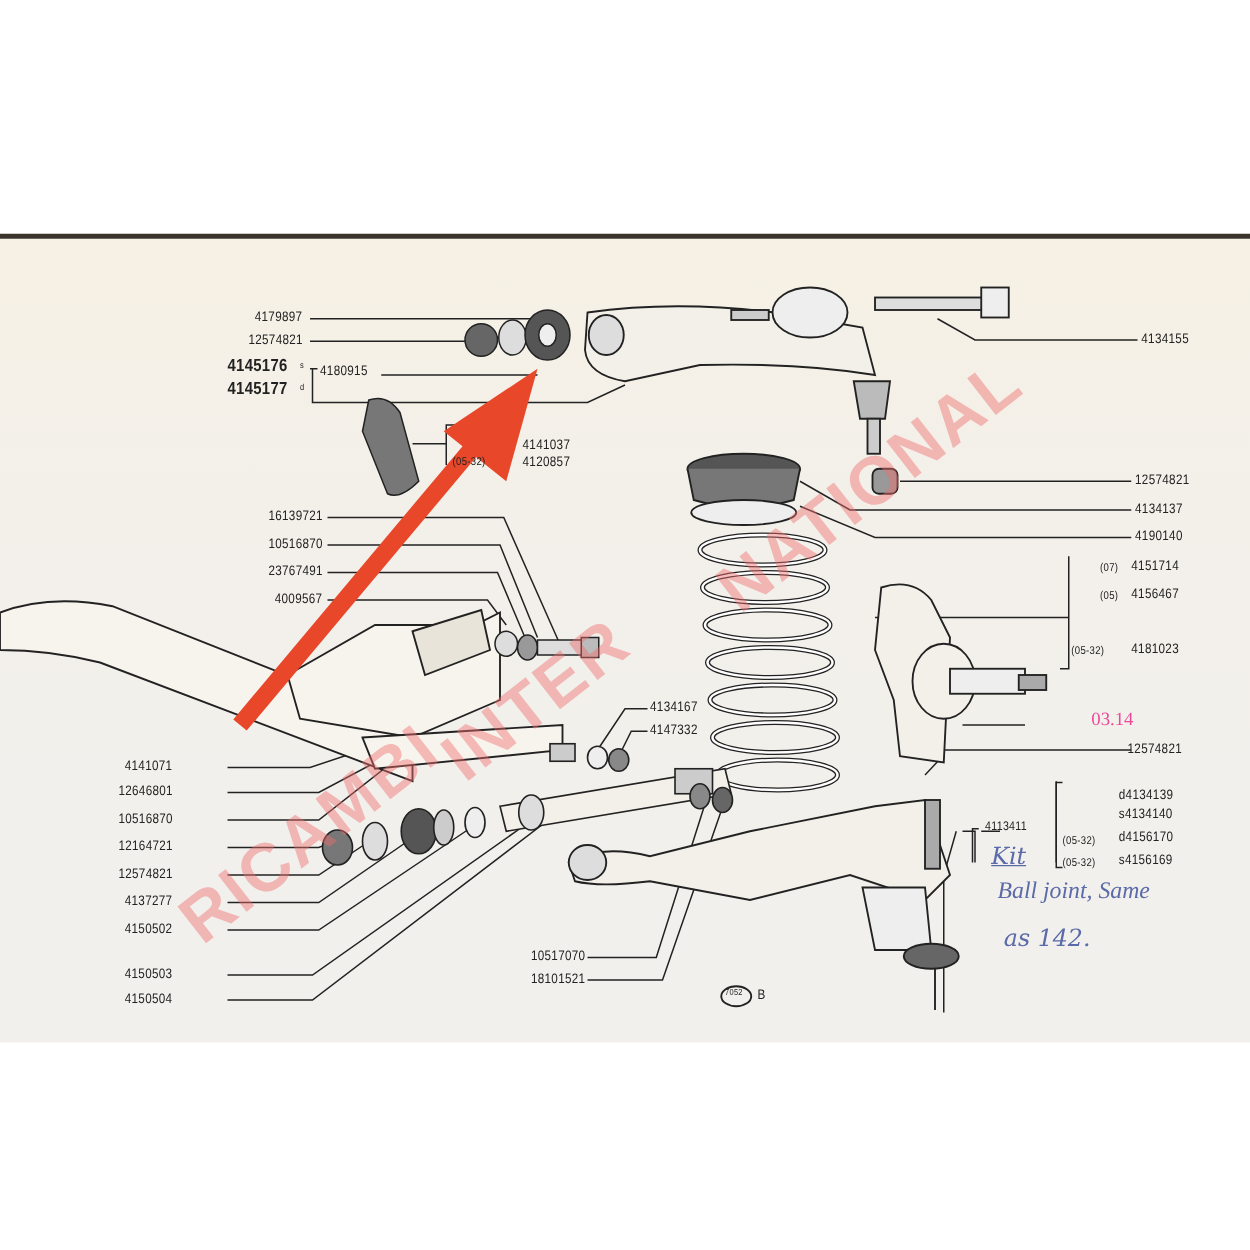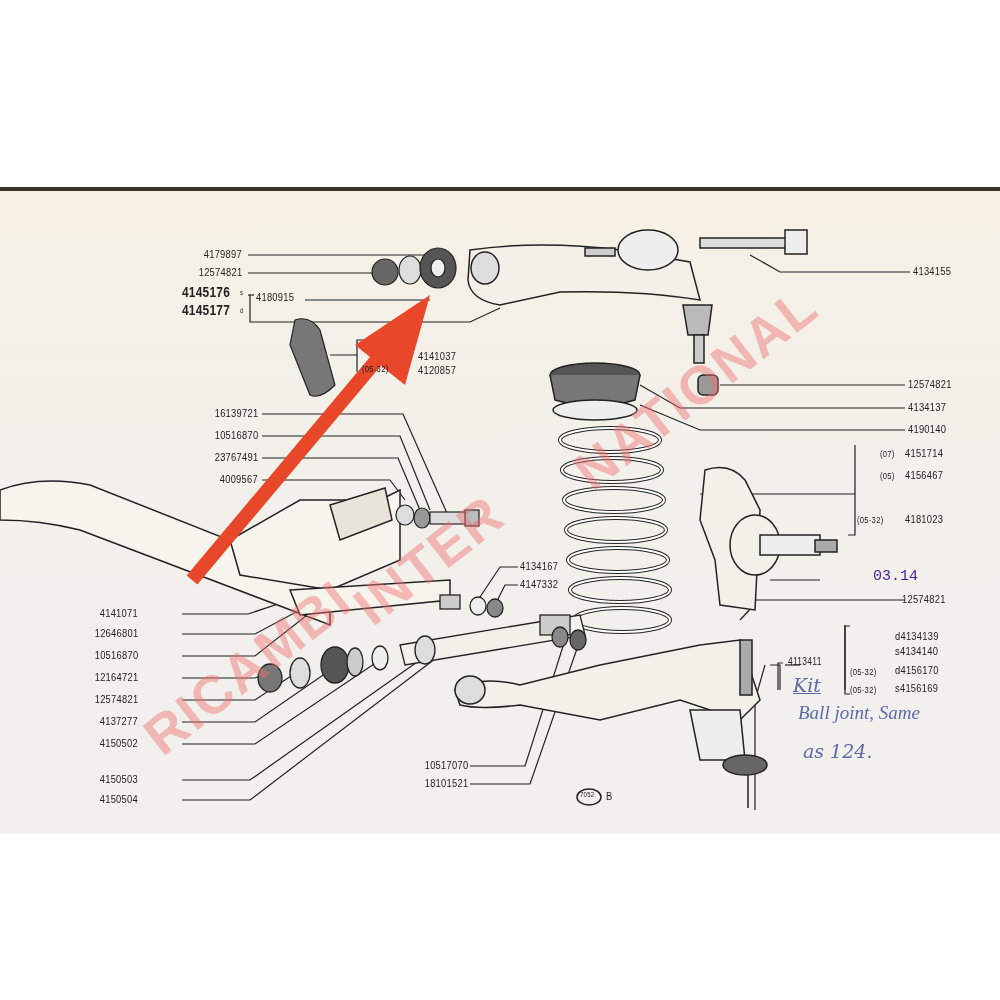--- a/index.html
+++ b/index.html
@@ -7,21 +7,21 @@
   .page{position:absolute;left:0;top:187px;width:1000px;height:643px;
     background:linear-gradient(180deg,#f7f1e4 0%,#f3f0ea 30%,#f1f0ed 100%);
     border-top:4px solid #3a342c;}
   .lbl{position:absolute;font-family:"Liberation Sans Narrow","Liberation Sans",sans-serif;font-size:11px;color:#222;
     letter-spacing:0.3px;white-space:nowrap;transform:scaleX(0.85);transform-origin:left center;}
   .lbl.r{transform-origin:right center;text-align:right;}
   .lbl.bold{font-size:14px;font-weight:bold;}
   .hand{position:absolute;font-family:"DejaVu Serif",serif;font-style:italic;color:#5b6aa8;font-size:19px;white-space:nowrap;}
   .wm{position:absolute;font-family:"Liberation Sans",sans-serif;font-weight:bold;color:rgba(240,110,110,0.45);
     font-size:54px;letter-spacing:2px;white-space:nowrap;transform-origin:left bottom;}
-  .num314{position:absolute;font-family:Liberation Mono, monospace;font-size:15px;color:#4c1d95;}
+  .num314{position:absolute;font-family:Liberation Serif, serif;font-size:15px;color:#ec4899;}
   svg{position:absolute;left:0;top:0;}
 </style>
 </head>
 <body>
 
 <div class="page"></div>
 
 <svg width="1000" height="1000">
   <g stroke="#222" stroke-width="1.2" fill="none">
 
@@ -229,16 +229,16 @@
 <div class="lbl" style="left:788px;top:656px;font-size:10px;">4113411</div>
 <div class="lbl" style="left:895px;top:630px;">d4134139</div>
 <div class="lbl" style="left:895px;top:645px;">s4134140</div>
 <div class="lbl" style="left:850px;top:667px;font-size:9px;">(05-32)</div>
 <div class="lbl" style="left:895px;top:664px;">d4156170</div>
 <div class="lbl" style="left:850px;top:685px;font-size:9px;">(05-32)</div>
 <div class="lbl" style="left:895px;top:682px;">s4156169</div>
 
 <div class="hand" style="left:793px;top:674px;text-decoration:underline;text-align:center;">Kit</div>
 <div class="hand" style="left:798px;top:702px;font-family:Liberation Serif, serif;">Ball joint, Same</div>
-<div class="hand" style="left:803px;top:740px;">as 124.</div>
+<div class="hand" style="left:803px;top:740px;">as 142.</div>
 
 <div class="lbl" style="left:580px;top:791px;font-size:7px;">7052</div>
 <div class="lbl" style="left:606px;top:790px;">B</div>
 
 </body></html>

